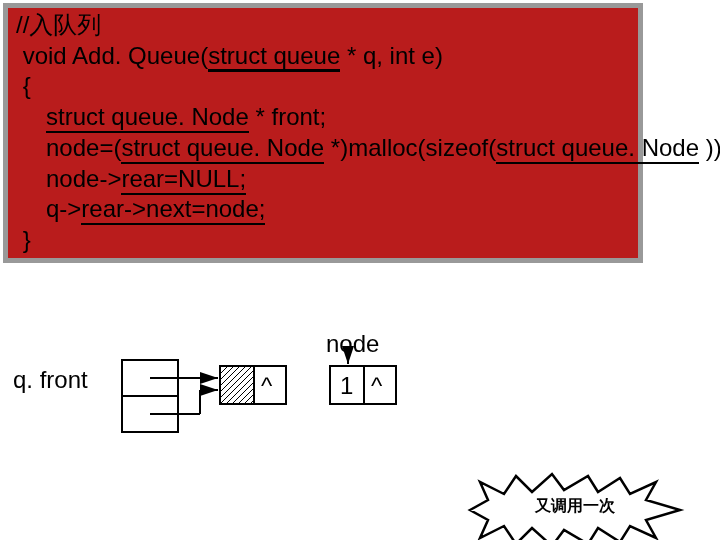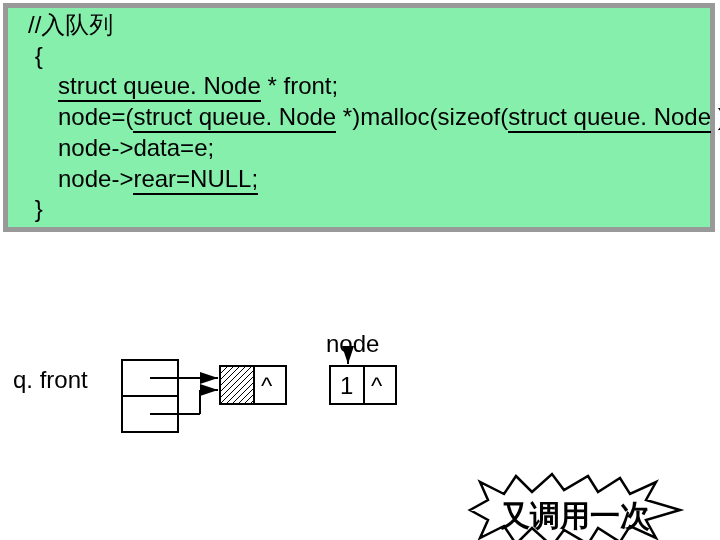--- a/index.html
+++ b/index.html
@@ -8,25 +8,25 @@
     font-family: Arial, sans-serif;
     width: 720px;
     height: 540px;
     position: relative;
     background: #fff;
   }
   .code-box {
     position: absolute;
     top: 3px;
     left: 3px;
-    width: 712px;
+    width: 640px;
     border: 5px solid #999;
     box-sizing: border-box;
-    padding: 2px 20px;
-    background: #86efac;
+    padding: 2px 8px;
+    background: #b91c1c;
   }
   .code-line {
     font-size: 24px;
     line-height: 1.28;
     white-space: pre;
     color: #000;
   }
   .indent {
     display: inline-block;
     width: 30px;
@@ -67,34 +67,35 @@
     top: 140px;
     left: 460px;
     width: 230px;
     height: 80px;
   }
   .starburst-text {
     position: absolute;
     width: 100%;
     text-align: center;
     top: 26px;
-    font-size: 30px;
+    font-size: 16px;
     font-weight: bold;
   }
 </style>
 </head>
 <body>
 
 <div class="code-box">
   <div class="code-line">//入队列</div>
+  <div class="code-line"><span> void Add. Queue(</span><span class="u-b">struct queue</span><span> * q, int e)</span></div>
   <div class="code-line"> {</div>
   <div class="code-line"><span class="indent"></span><span class="u">struct queue. Node</span><span> * front;</span></div>
   <div class="code-line"><span class="indent"></span><span>node=(</span><span class="u">struct queue. Node</span><span> *)malloc(sizeof(</span><span class="u">struct queue. Node</span><span> ));</span></div>
-  <div class="code-line"><span class="indent"></span><span>node-&gt;data=e;</span></div>
   <div class="code-line"><span class="indent"></span><span>node-&gt;</span><span class="u">rear=NULL;</span></div>
+  <div class="code-line"><span class="indent"></span><span>q-&gt;</span><span class="u">rear-&gt;next=node;</span></div>
   <div class="code-line"> }</div>
 </div>
 
 <div class="diagram-area">
   <div class="node-label">node</div>
   <div class="qlabel" style="top:36px">q. front</div>
 
   <svg class="diagram-svg" width="720" height="170">
     <defs>
       <pattern id="diag" patternUnits="userSpaceOnUse" width="6" height="6">

